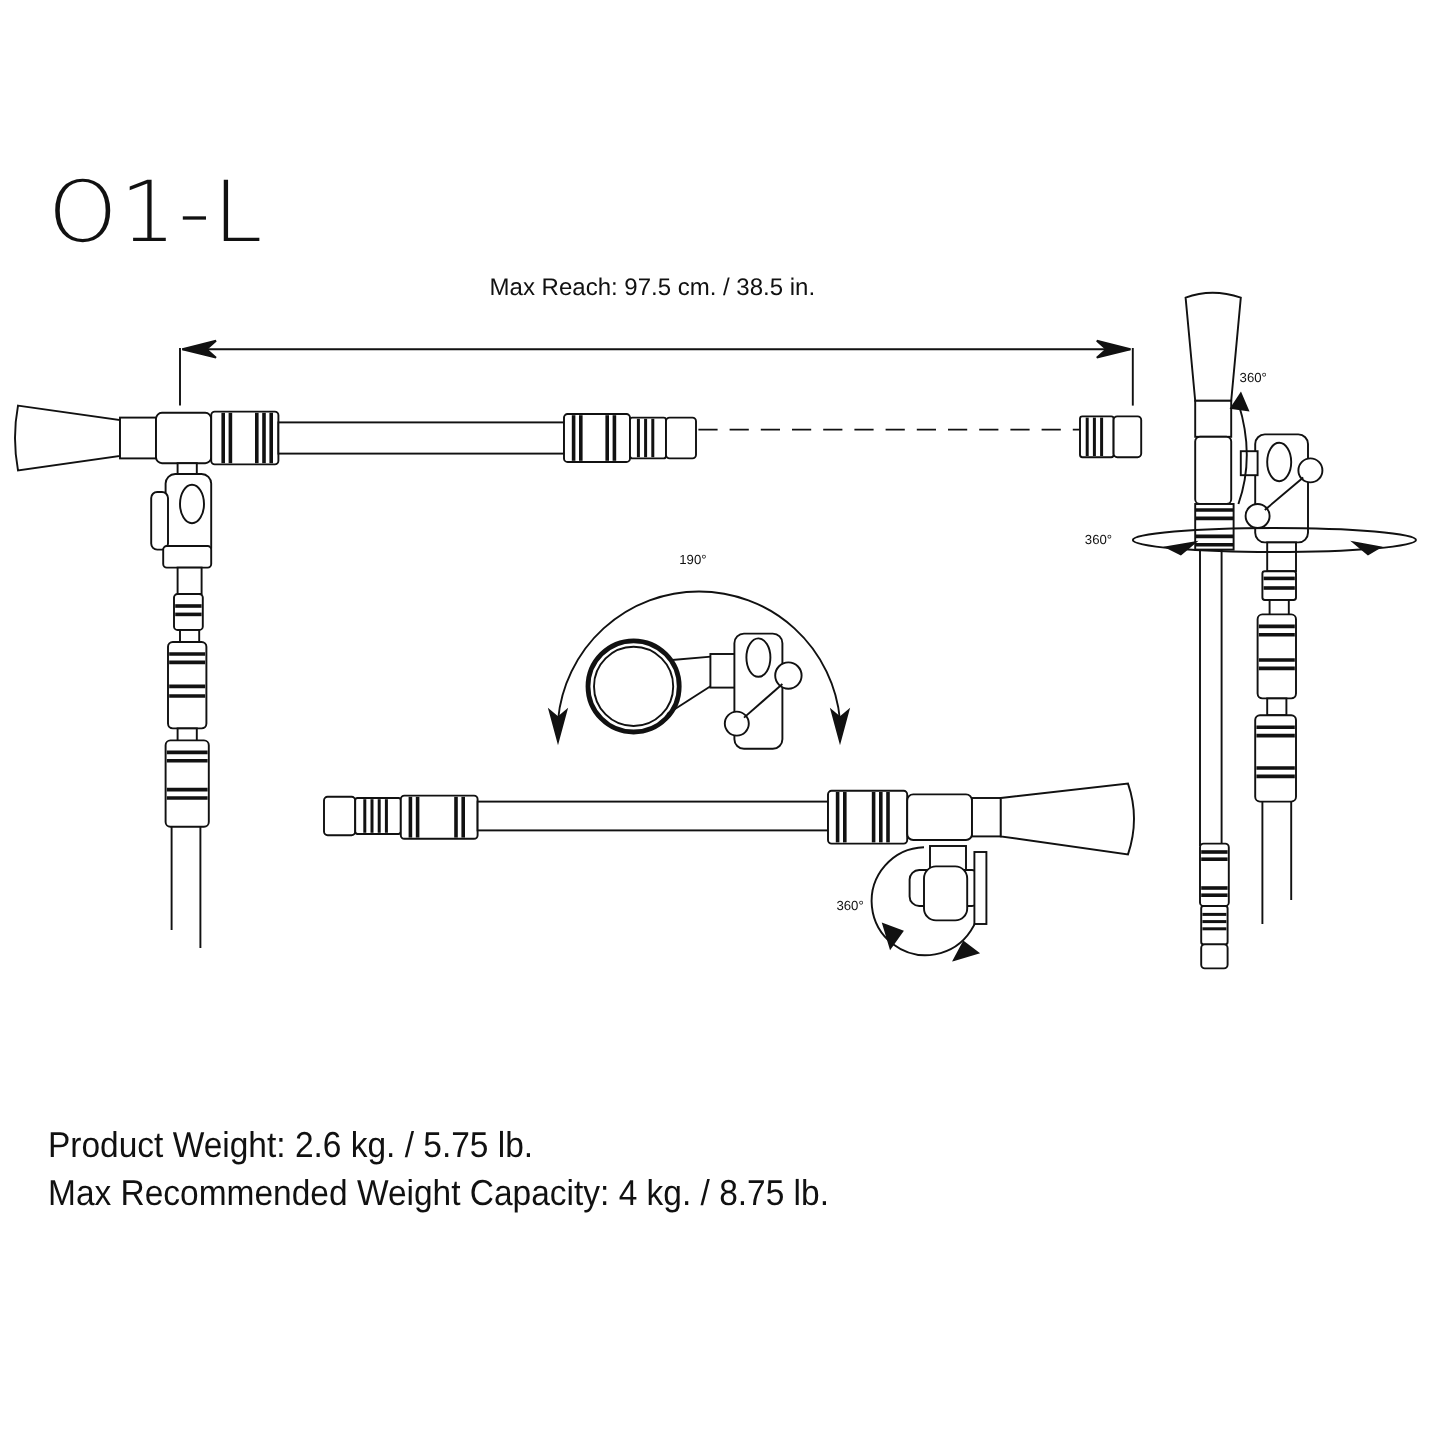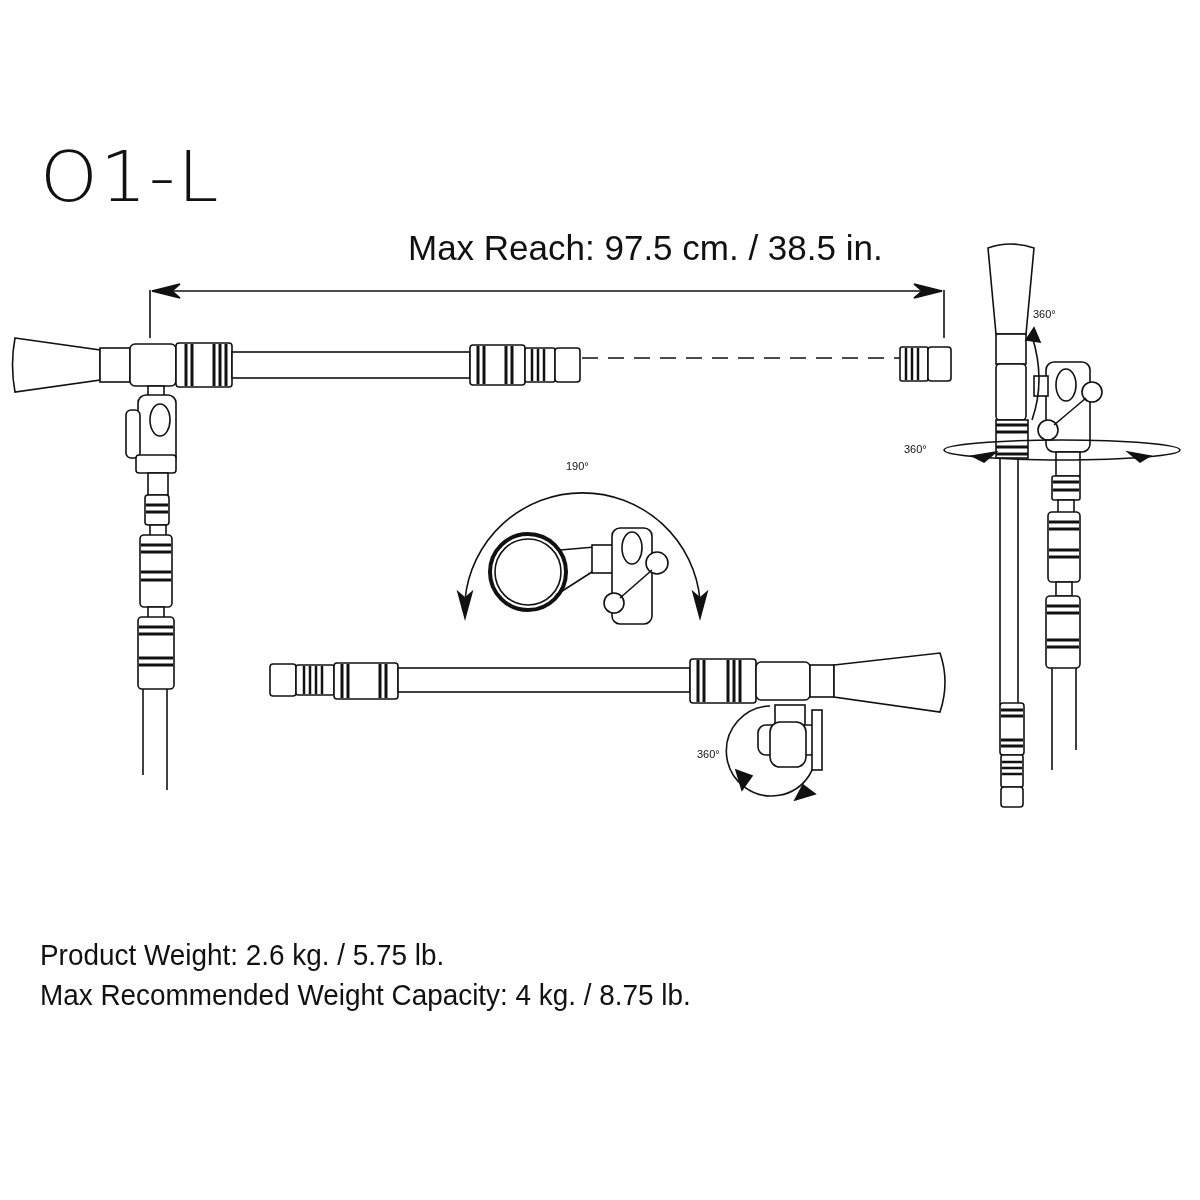--- a/index.html
+++ b/index.html
@@ -1,18 +1,18 @@
 <!DOCTYPE html>
 <html><head>
 <meta charset="utf-8">
 <style>
   html, body { margin: 0; padding: 0; background: #ffffff; }
   body { width: 1200px; height: 1200px; position: relative; overflow: hidden; font-family: "Liberation Sans", sans-serif; color: #111; }
   .title { position: absolute; left: 40px; top: 142px; font-family: "DejaVu Sans", sans-serif; font-size: 70px; font-weight: 300; letter-spacing: 2px; line-height: 1; transform: scaleX(1.05); transform-origin: left; }
-  .reach { position: absolute; left: 408px; top: 230px; font-size: 35px; line-height: 1; }
+  .reach { position: absolute; left: 408px; top: 230px; font-size: 20px; line-height: 1; }
   .spec { position: absolute; left: 40px; font-size: 30px; line-height: 1; transform: scaleX(0.93); transform-origin: left; }
   .spec1 { top: 940px; }
   .spec2 { top: 980px; }
   .angle { font-family: "Liberation Sans", sans-serif; font-size: 11px; fill: #111; }
   svg.diagram { position: absolute; left: 0; top: 0; }
 </style>
 </head>
 <body>
 
 <div class="title">O1-L</div>

